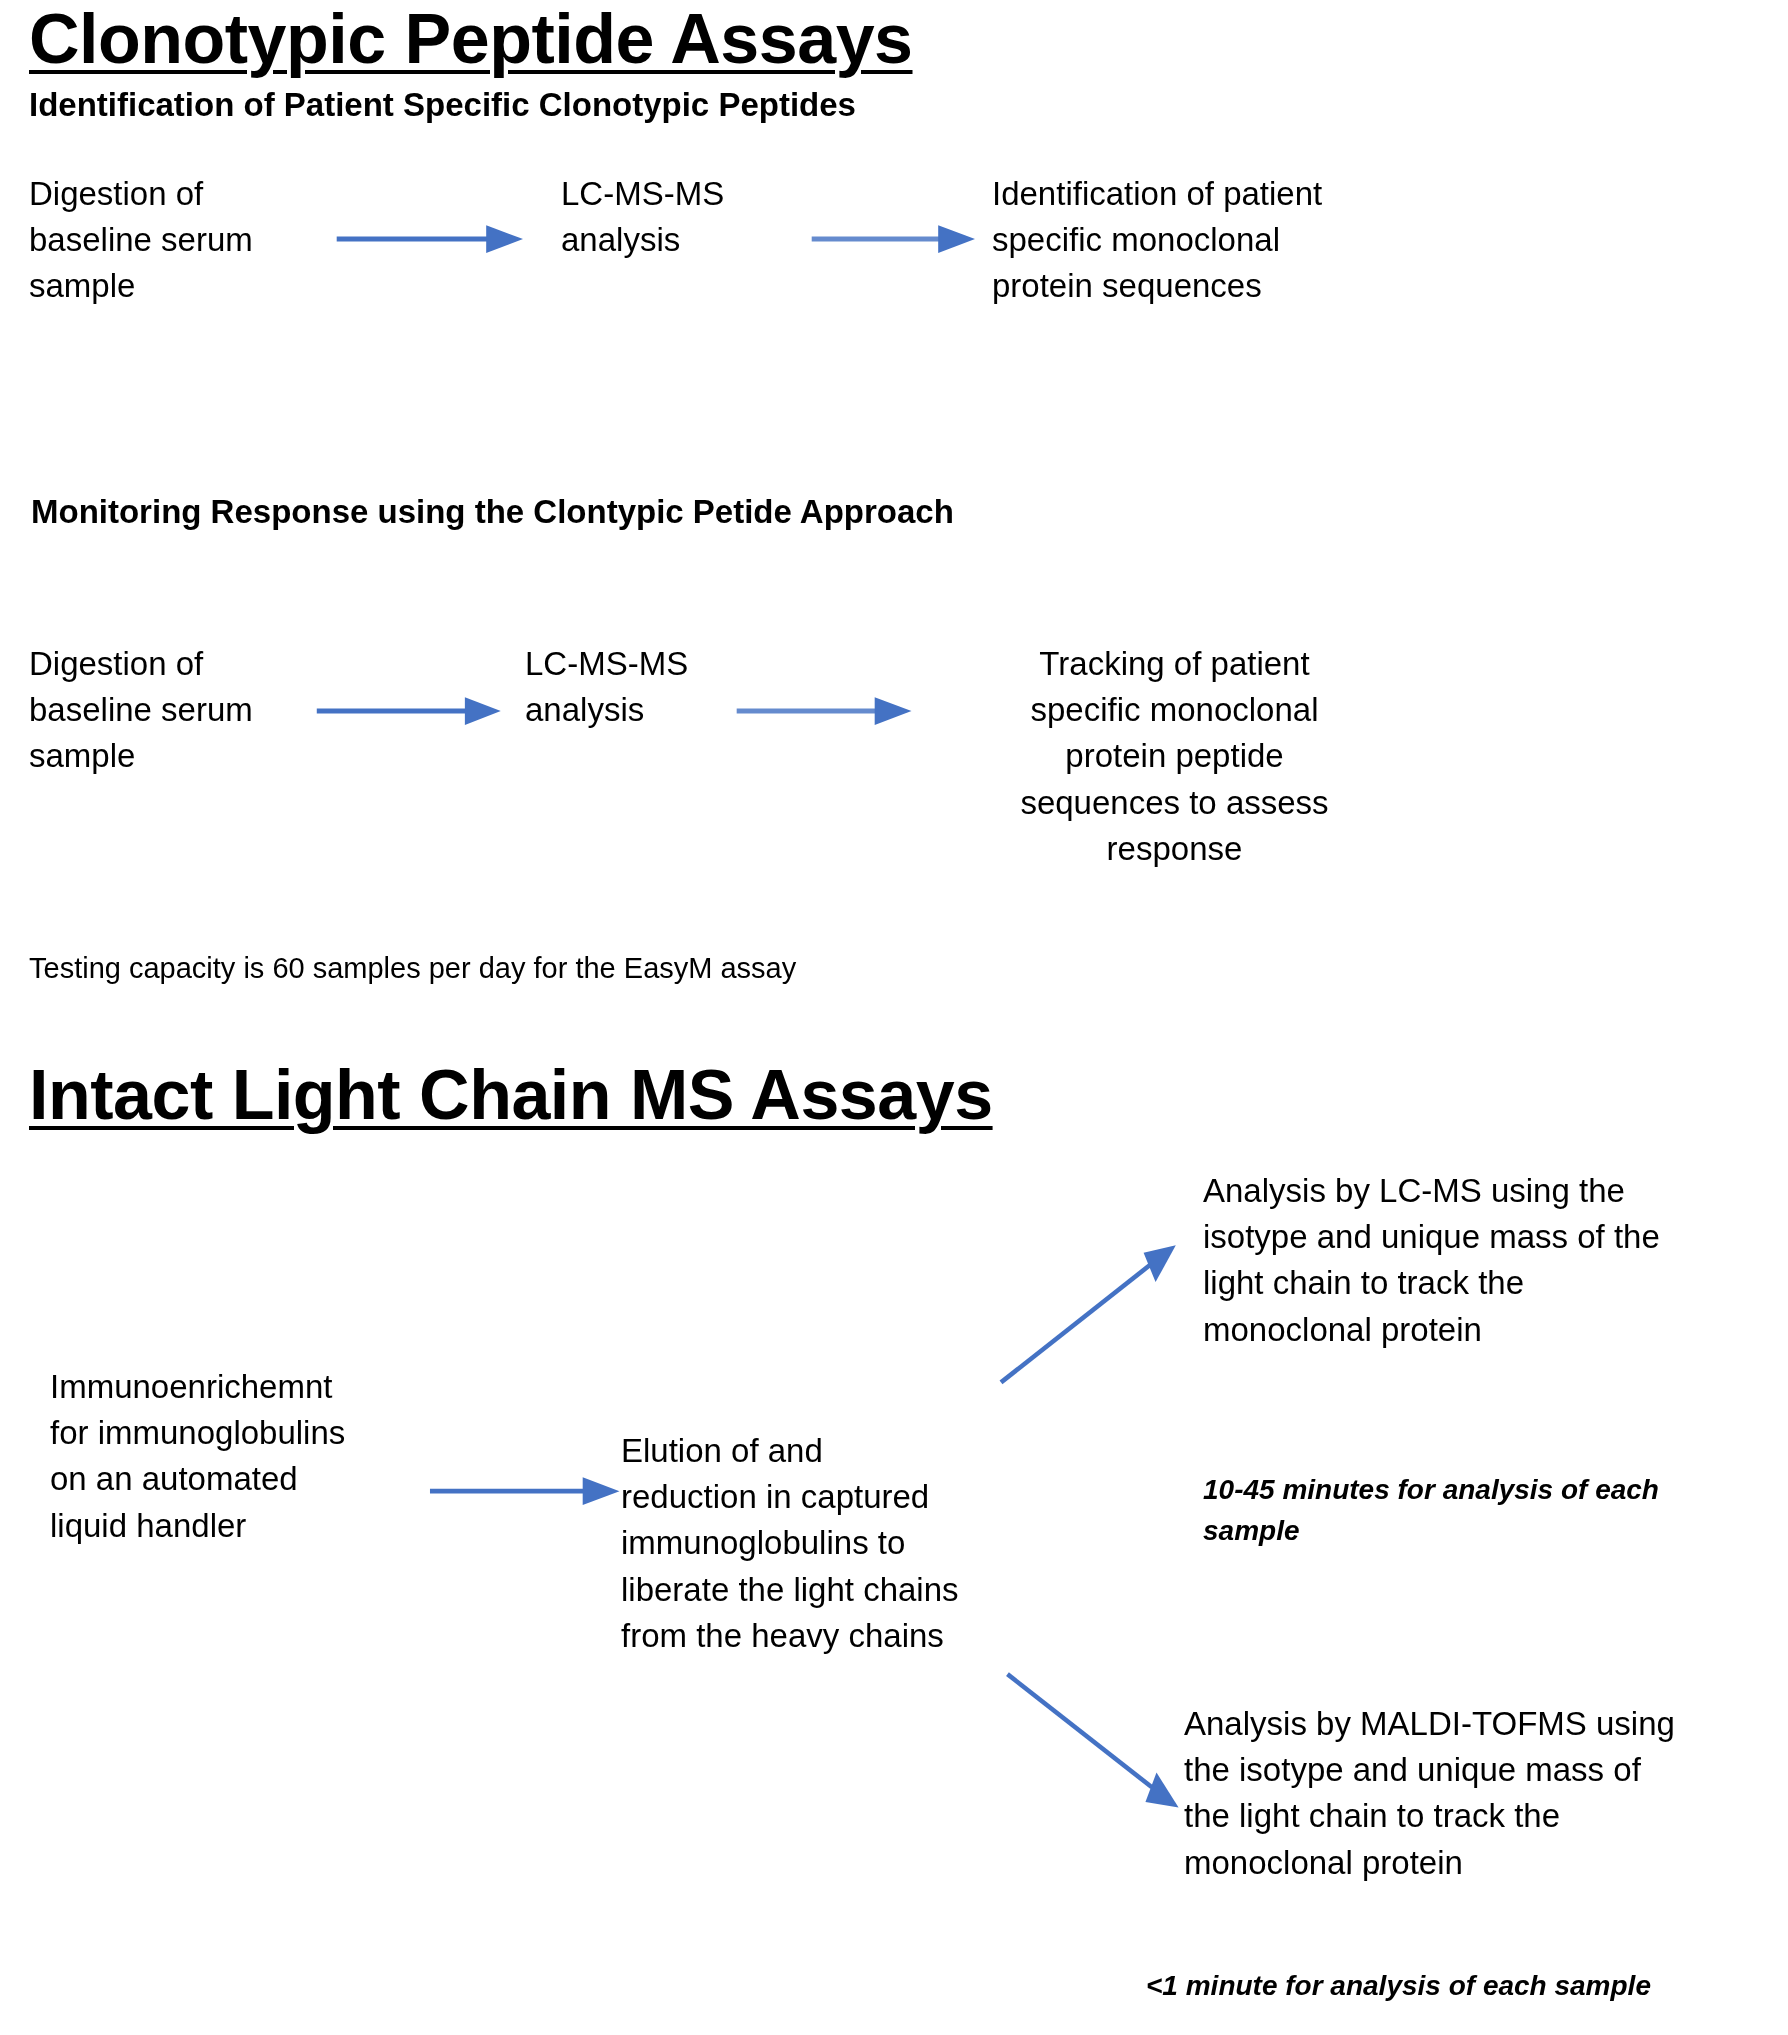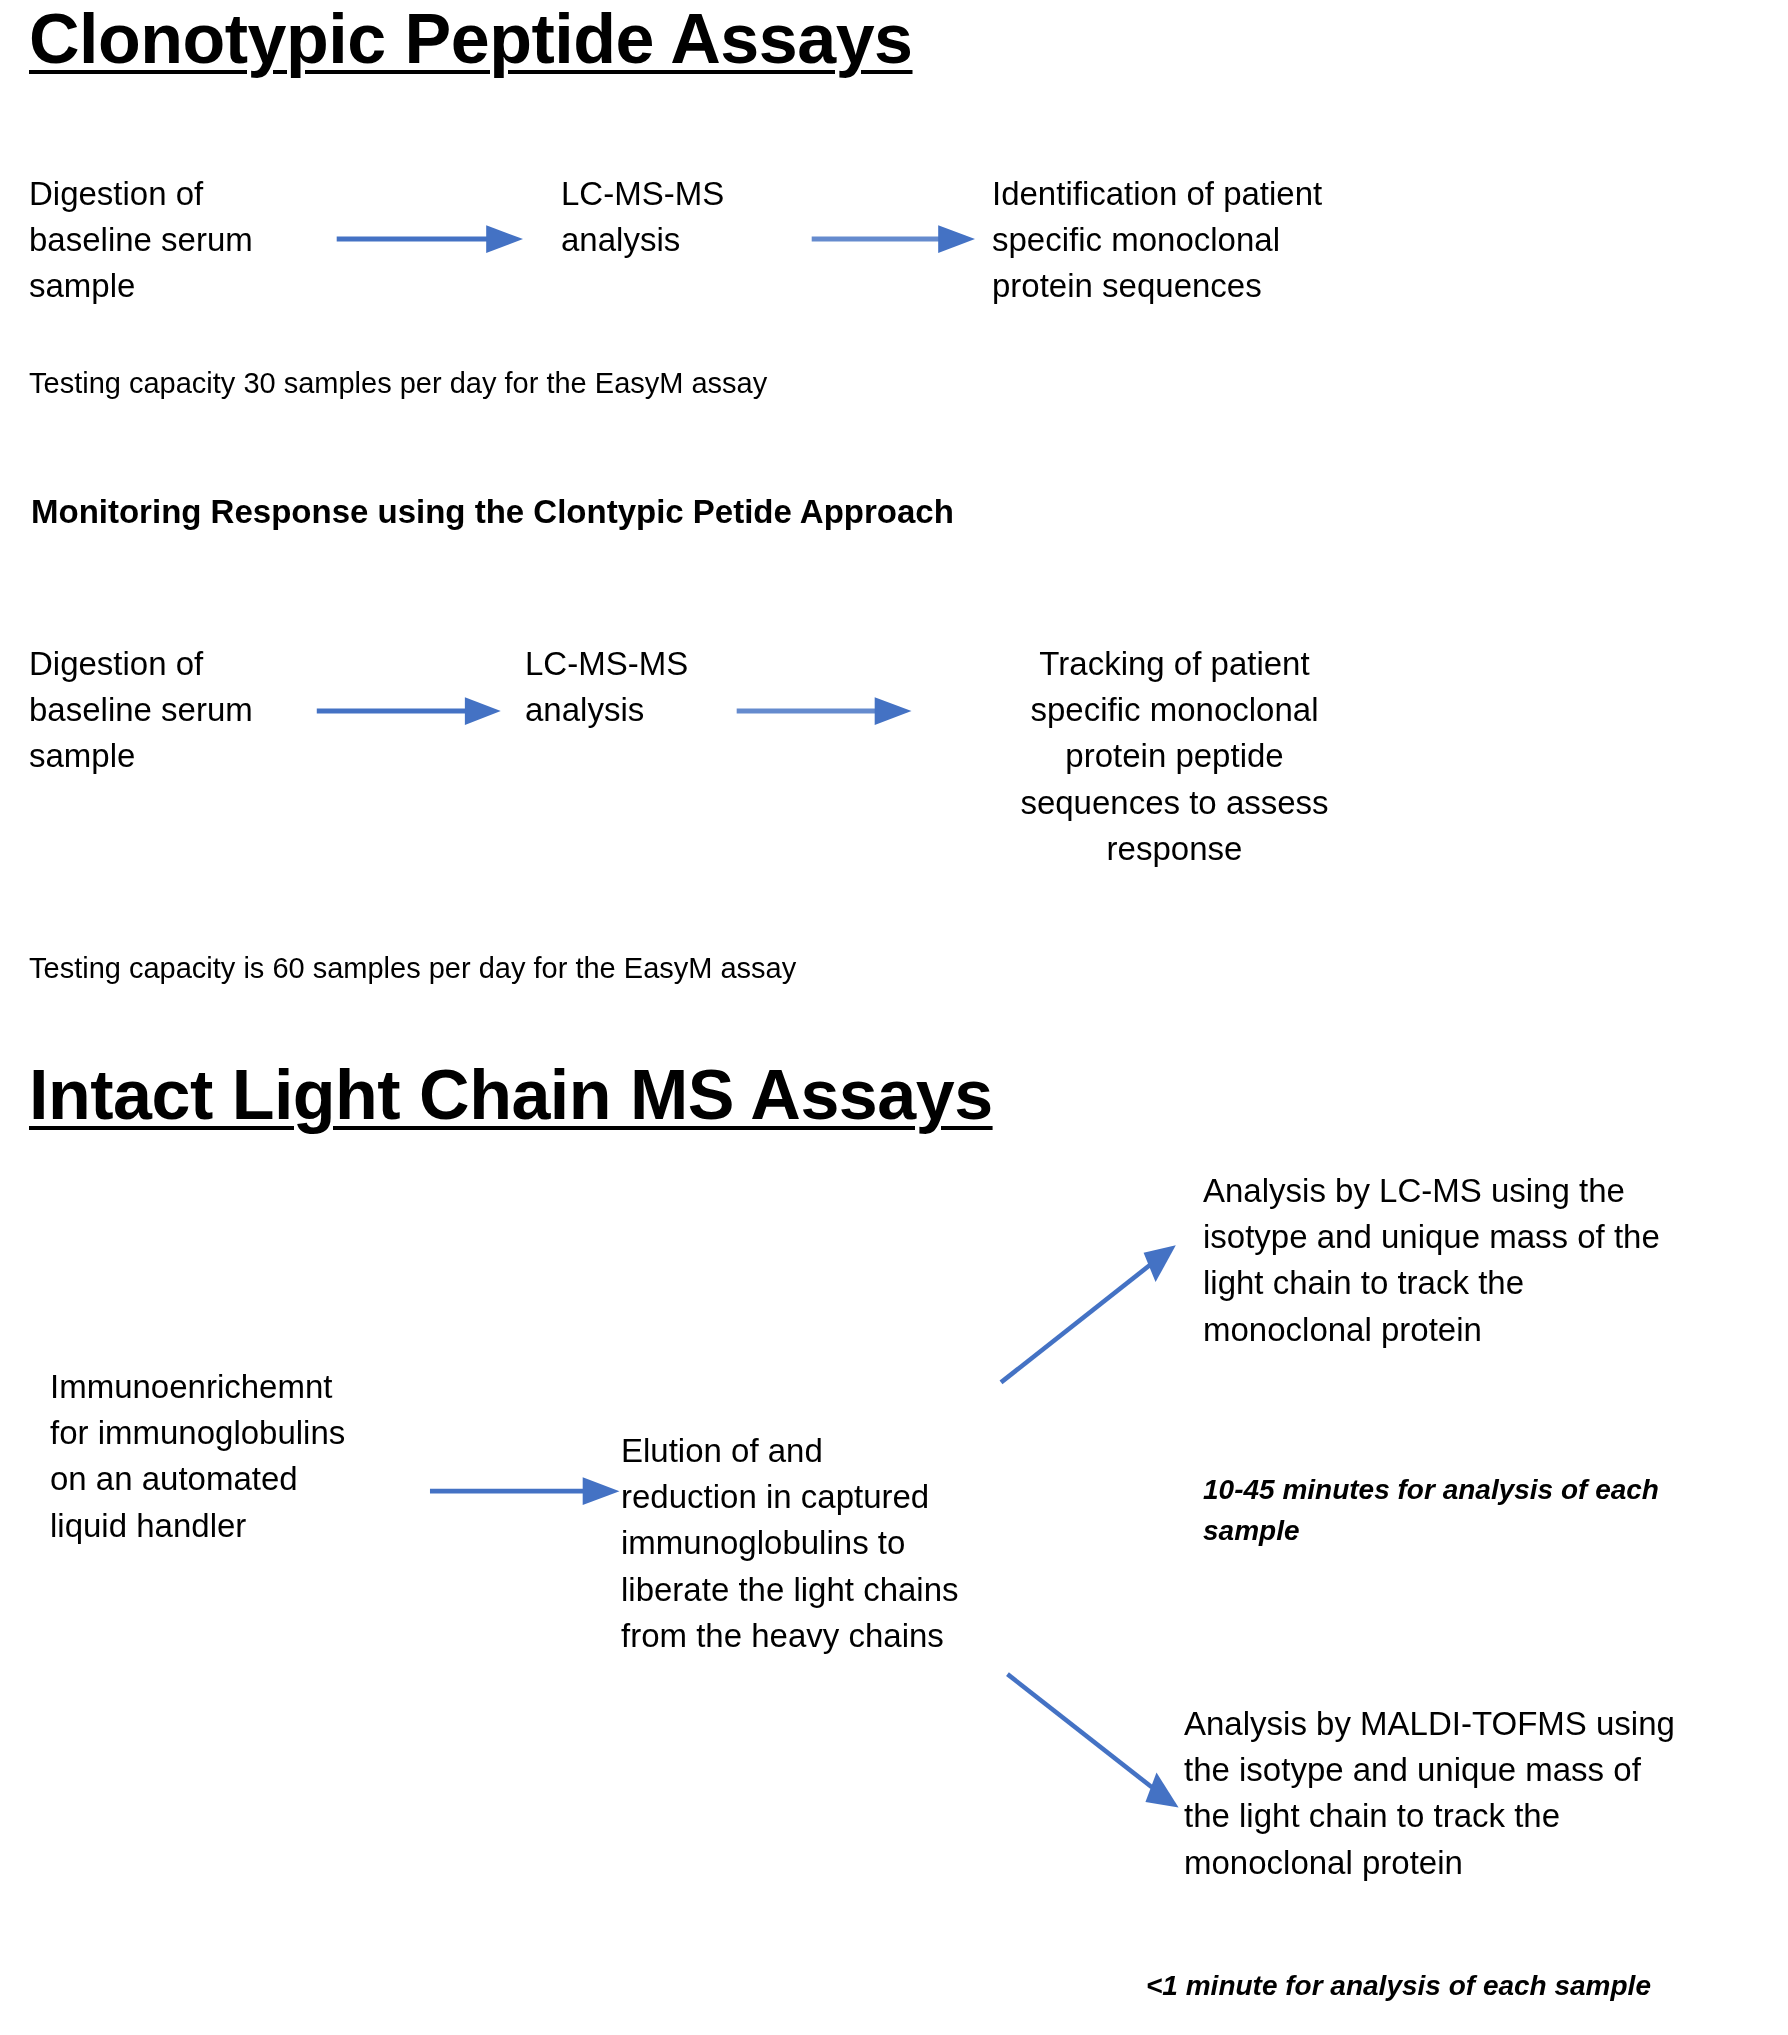--- a/index.html
+++ b/index.html
@@ -66,20 +66,21 @@
     overflow: visible;
   }
 </style>
 </head>
 <body>
 
 <div id="page">
 
   <div class="h1" style="left:29px; top:3.7px;">Clonotypic Peptide Assays</div>
 
+  <div class="h2" style="left:29px; top:88px;">Identification of Patient Specific Clonotypic  Peptides</div>
 
   <div class="tblock" style="left:29px; top:171px; width:350px;">Digestion of
 baseline serum
 sample</div>
 
   <svg class="arrow-svg" style="left:332px; top:217px;" width="198" height="46" viewBox="0 0 430 100">
     <line x1="10" y1="48" x2="345" y2="48" stroke="#4472c4" stroke-width="11"></line>
     <polygon points="335,18 415,48 335,78" fill="#4472c4"></polygon>
   </svg>
 
@@ -88,21 +89,20 @@
 
   <svg class="arrow-svg" style="left:807px; top:217px;" width="175" height="46" viewBox="0 0 380 100">
     <line x1="10" y1="48" x2="295" y2="48" stroke="#4472c4" stroke-width="11" opacity="0.82"></line>
     <polygon points="285,18 365,48 285,78" fill="#4472c4"></polygon>
   </svg>
 
   <div class="tblock" style="left:992px; top:171px; width:461px;">Identification of patient
 specific monoclonal
 protein sequences</div>
 
-  <div class="note" style="left:29px; top:364px;">Testing capacity 30 samples per day for the EasyM assay</div>
 
   <div class="h2" style="left:31px; top:495px;">Monitoring Response using the Clontypic Petide Approach</div>
 
   <div class="tblock" style="left:29px; top:641px; width:350px;">Digestion of
 baseline serum
 sample</div>
 
   <svg class="arrow-svg" style="left:313px; top:689px;" width="198" height="46" viewBox="0 0 430 100">
     <line x1="8" y1="48" x2="340" y2="48" stroke="#4472c4" stroke-width="11"></line>
     <polygon points="330,18 408,48 330,78" fill="#4472c4"></polygon>

